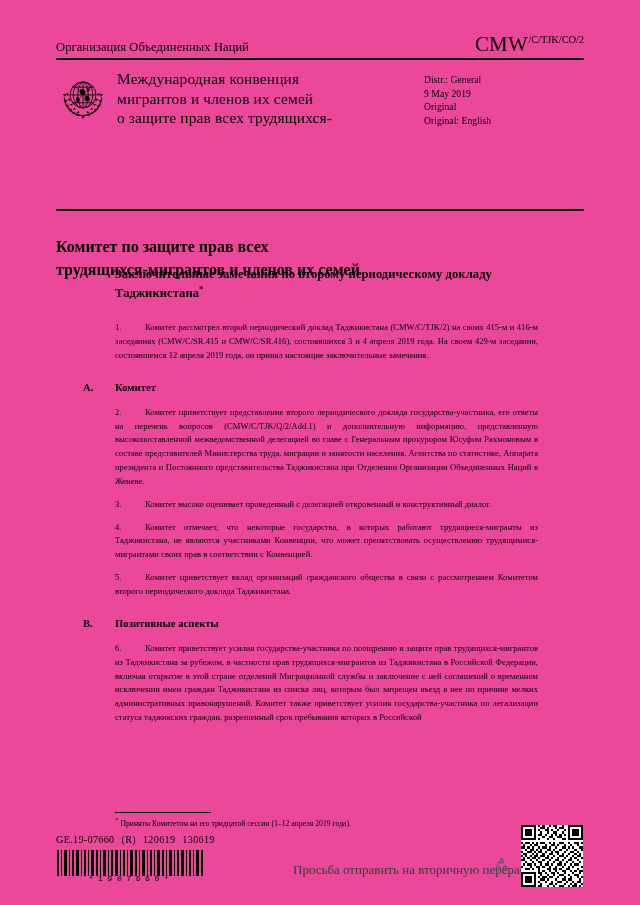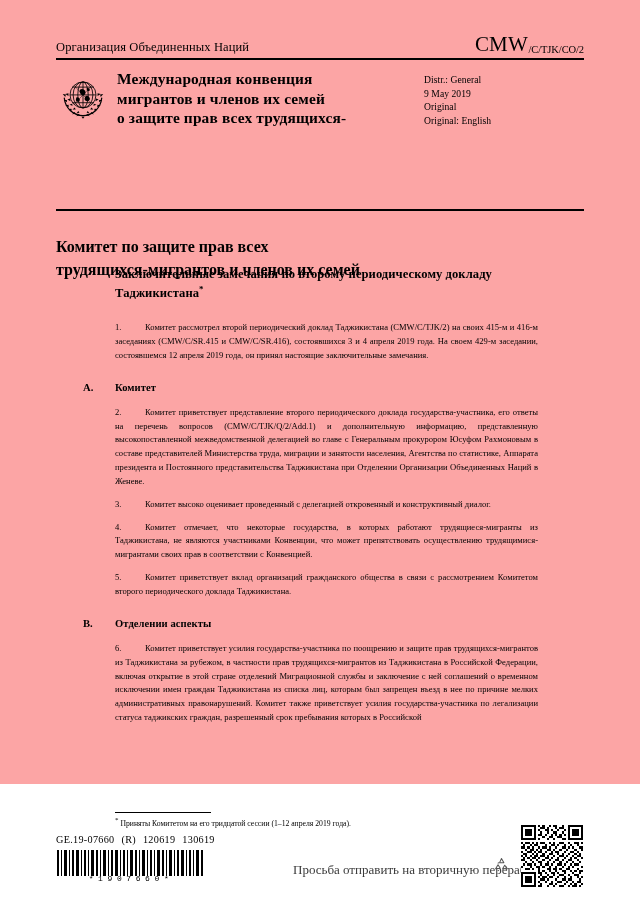--- a/index.html
+++ b/index.html
@@ -13,22 +13,22 @@
     position: relative;
     font-family: "Liberation Serif", "DejaVu Serif", serif;
     color: #000000;
     overflow: hidden;
   }
 
   .page {
     position: absolute;
     left: 0; top: 0;
     width: 640px;
-    height: 784px;
-    background: #fca5a5;
+    height: 905px;
+    background: #ec4899;
   }
 
   
   .masthead {
     position: absolute;
     left: 56px;
     top: 34px;
     width: 528px;
   }
   .org-row {
@@ -37,21 +37,21 @@
     justify-content: space-between;
     padding-bottom: 3px;
   }
   .org-name {
     font-size: 12.5px;
     letter-spacing: .1px;
     white-space: nowrap;
   }
   .symbol {
     display: flex;
-    align-items: flex-end;
+    align-items: flex-start;
     white-space: nowrap;
   }
   .symbol-main {
     font-size: 21px;
     letter-spacing: .2px;
     line-height: 1;
   }
   .symbol-sub {
     font-size: 10.5px;
     letter-spacing: -.1px;
@@ -72,21 +72,21 @@
     width: 52px;
     height: 52px;
     flex: 0 0 52px;
     margin-top: 2px;
     margin-left: 1px;
   }
   .doc-title {
     margin-left: 8px;
     flex: 1 1 auto;
     font-size: 15.4px;
-    font-weight: bold;
+    font-weight: normal;
     line-height: 1.28;
     letter-spacing: .15px;
   }
   .doc-title div { white-space: nowrap; }
 
   .distr-block {
     flex: 0 0 160px;
     margin-left: 6px;
     margin-top: 4px;
     font-size: 9.6px;
@@ -371,21 +371,21 @@
 
     <div class="gap-sm"></div>
 
     <div class="para">
       <span class="num">5.</span><span>Комитет приветствует вклад организаций гражданского общества в связи с рассмотрением Комитетом второго периодического доклада Таджикистана.</span>
     </div>
 
     <div class="gap-lg"></div>
 
     <div class="sec-head">
-      <span class="sec-letter">B.</span><span>Отделении аспекты</span>
+      <span class="sec-letter">B.</span><span>Позитивные аспекты</span>
     </div>
 
     <div class="gap-md"></div>
 
     <div class="para">
       <span class="num">6.</span><span>Комитет приветствует усилия государства-участника по поощрению и защите прав трудящихся-мигрантов из Таджикистана за рубежом, в частности прав трудящихся-мигрантов из Таджикистана в Российской Федерации, включая открытие в этой стране отделений Миграционной службы и заключение с ней соглашений о временном исключении имен граждан Таджикистана из списка лиц, которым был запрещен въезд в нее по причине мелких административных правонарушений. Комитет также приветствует усилия государства-участника по легализации статуса таджикских граждан, разрешенный срок пребывания которых в Российской</span>
     </div>
 
   </div>
 

